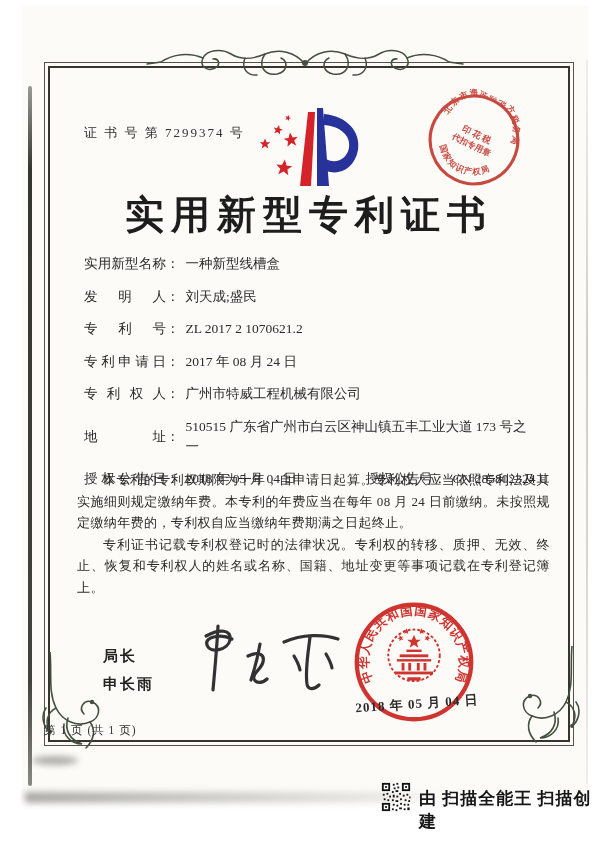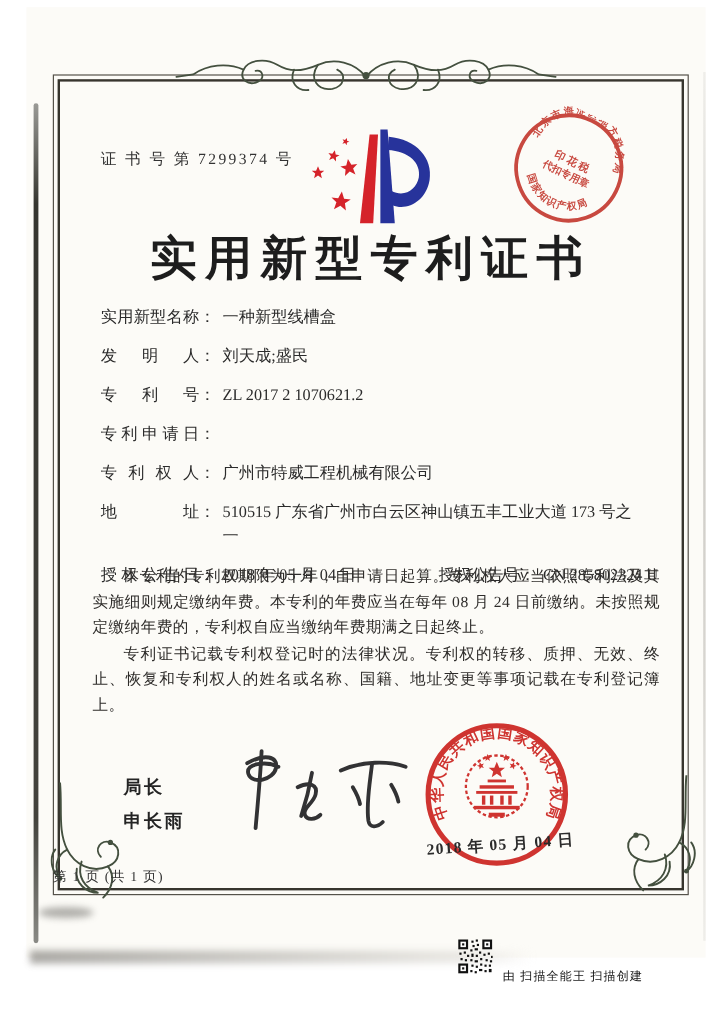--- a/index.html
+++ b/index.html
@@ -58,21 +58,21 @@
     position:absolute; left:404px; top:86px; width:96px; height:96px;
     transform:rotate(26deg); opacity:.92;
   }
   .title {
     position:absolute; left:22px; right:14px; top:182px;
     text-align:center; font-size:39px; font-weight:700;
     letter-spacing:7px; color:#1d1d1d;
   }
   
   .fields { position:absolute; left:62px; right:38px; top:248px; }
-  .frow { display:flex; align-items:flex-start; margin-bottom:12.5px; font-size:13.5px; line-height:20px; }
+  .frow { display:flex; align-items:center; margin-bottom:12.5px; font-size:13.5px; line-height:20px; }
   .flabel { display:inline-block; width:82px; flex:none; text-align:justify; text-align-last:justify; }
   .fcolon { flex:none; margin:0 6px 0 0; }
   .fvalue { flex:1; }
   .fvalue.addr { flex:none; width:348px; }
   .gval { flex:none; width:158px; }
   .g2label { flex:none; margin-left:22px; }
   
   .paras { position:absolute; left:55px; right:38px; top:463px; font-size:13px; line-height:21.5px; letter-spacing:.4px; text-align:justify; color:#2e2c2a; }
   .para { text-indent:2em; }
   
@@ -81,21 +81,21 @@
   .signature { position:absolute; left:150px; top:612px; width:180px; height:84px; }
   .seal { position:absolute; left:330px; top:594px; width:124px; height:124px; opacity:.95; }
   .seal-date {
     position:absolute; left:305px; top:689px; width:180px; text-align:center;
     font-size:13px; font-weight:700; color:#2b2b2b; transform:rotate(-4deg);
     letter-spacing:1px;
   }
   .page-note { position:absolute; left:22px; right:14px; top:717px; text-align:left; font-size:11.5px; color:#333; letter-spacing:1px; }
   
   .qr { position:absolute; left:381px; top:782px; width:30px; height:30px; }
-  .wm-text { position:absolute; left:419px; top:787px; font-size:10px; color:#161616; letter-spacing:1px; font-weight:400;margin-top:20px; }
+  .wm-text { position:absolute; left:419px; top:787px; font-size:17px; color:#161616; letter-spacing:1px; font-weight:700; }
 </style>
 </head>
 <body>
 
 <div class="paper">
 
   <div class="frame-outer">
     <div class="frame-inner"></div>
   </div>
 
@@ -185,20 +185,21 @@
       <span class="fvalue">刘天成;盛民</span>
     </div>
     <div class="frow">
       <span class="flabel">专利号</span>
         <span class="fcolon">：</span>
       <span class="fvalue">ZL 2017 2 1070621.2</span>
     </div>
     <div class="frow">
       <span class="flabel">专利申请日</span>
         <span class="fcolon">：</span>
+      <span class="fvalue">2017 年 08 月 24 日</span>
     </div>
     <div class="frow">
       <span class="flabel">专利权人</span>
         <span class="fcolon">：</span>
       <span class="fvalue">广州市特威工程机械有限公司</span>
     </div>
     <div class="frow">
       <span class="flabel">地址</span>
         <span class="fcolon">：</span>
       <span class="fvalue addr">510515 广东省广州市白云区神山镇五丰工业大道 173 号之一</span>

